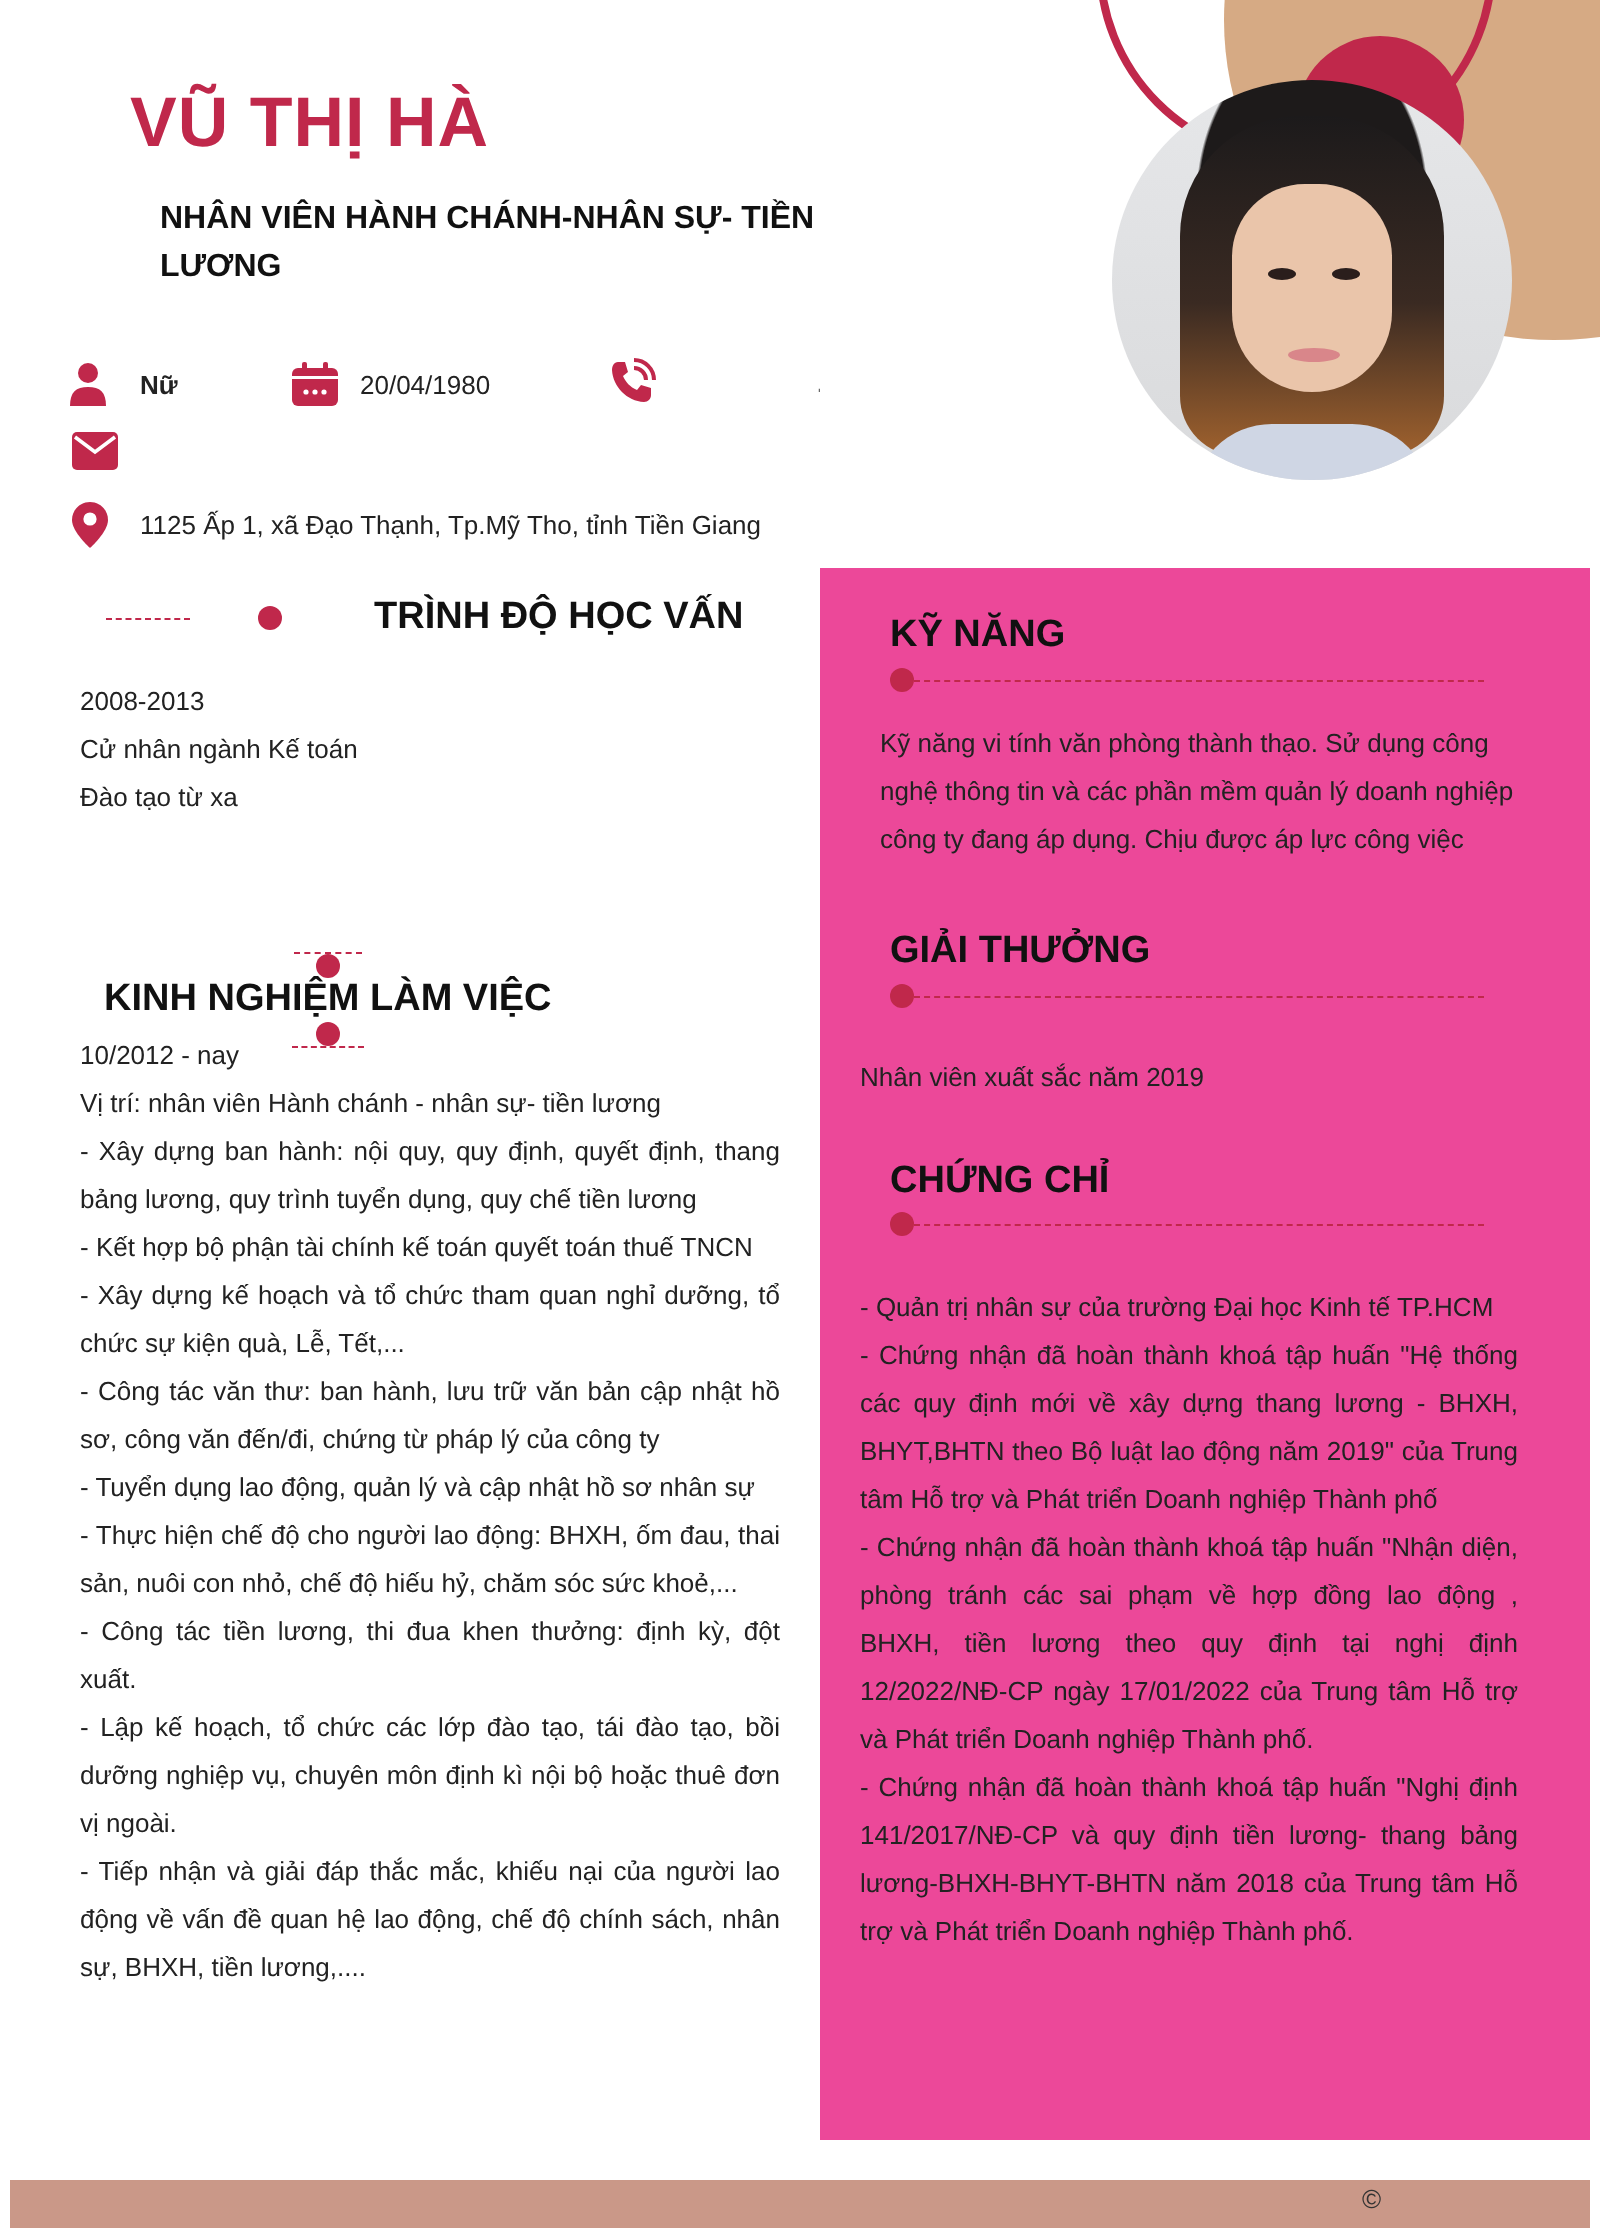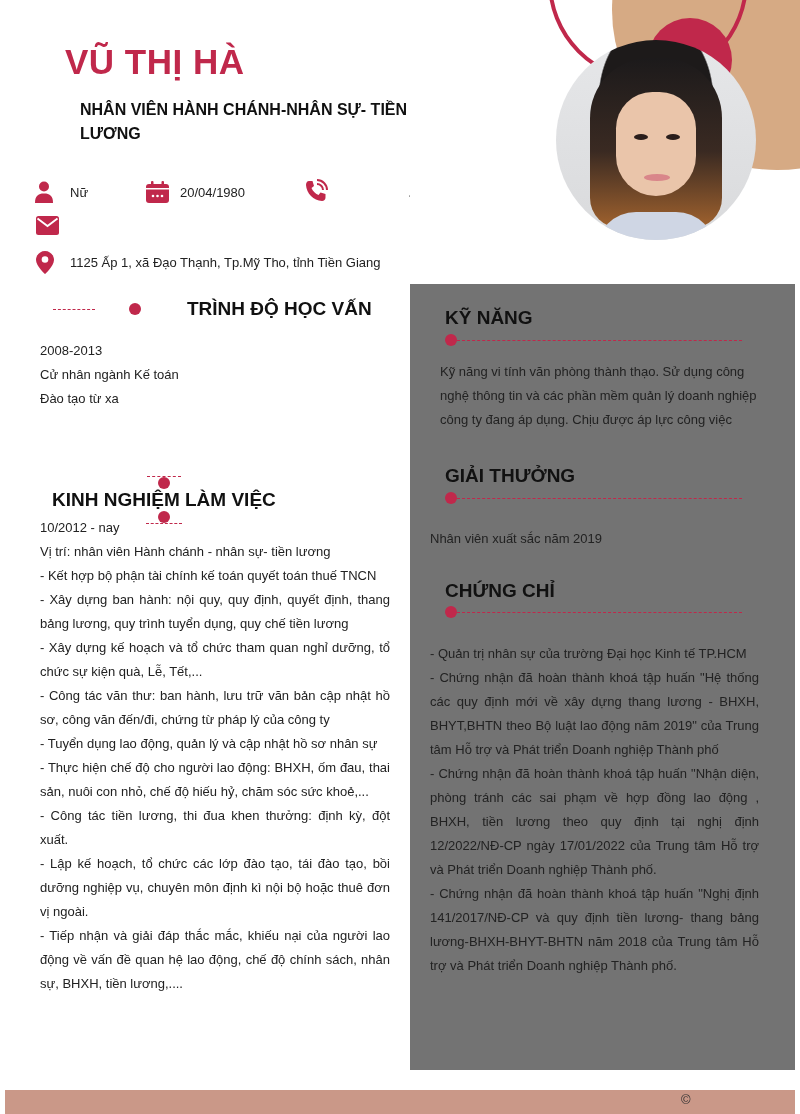--- a/index.html
+++ b/index.html
@@ -32,21 +32,21 @@
     .section-heading { position: absolute; display: flex; align-items: center; }
     .dash-line { height: 0; border-top: 1.5px dashed #c0284b; }
     .dot { width: 12px; height: 12px; border-radius: 50%; background: #c0284b; flex: none; }
     .section-heading .h { font-size: 19px; font-weight: 700; color: #111; margin: 0 12px; white-space: nowrap; }
 
     .edu, .exp { position: absolute; left: 40px; width: 350px; font-size: 13px; line-height: 24px; color: #222; }
     .exp p { text-align: justify; text-align-last: left; }
     .bold { font-weight: 700; }
 
     
-    .right-panel { position: absolute; left: 410px; top: 284px; width: 385px; height: 786px; background: #737373; }
+    .right-panel { position: absolute; left: 410px; top: 284px; width: 385px; height: 786px; background: #ec4899; }
     .r-heading { position: absolute; left: 35px; font-size: 19px; font-weight: 700; color: #111; }
     .r-line { position: absolute; left: 35px; width: 297px; display: flex; align-items: center; }
     .r-line .dash-line { flex: 1; }
     .r-text { position: absolute; font-size: 13px; line-height: 24px; color: #222; }
     .r-text.justify p { text-align: justify; text-align-last: left; }
 
     .footer-bar { position: absolute; left: 5px; top: 1090px; width: 790px; height: 24px; background: #ca9888; }
     .footer-mark { position: absolute; left: 676px; top: 2px; font-size: 13px; color: #333; }
   </style>
 </head>
@@ -60,21 +60,21 @@
   <div class="face"></div>
   <div class="eye l"></div>
   <div class="eye r"></div>
   <div class="lips"></div>
   <div class="shirt"></div>
 </div>
 
 <div class="name">VŨ THỊ HÀ</div>
 <div class="job-title">NHÂN VIÊN HÀNH CHÁNH-NHÂN SỰ- TIỀN LƯƠNG</div>
 
-<div class="contact-item" style="left:34px; top:180px;">
+<div class="contact-item" style="left:34px; top:180px;font-weight:bold;">
   <span class="icon" style="width:20px;height:24px;">
     <svg width="18" height="22" viewBox="0 0 18 22">
         <circle cx="9" cy="5.5" r="5" fill="#c0284b"></circle>
         <path d="M0 22 C0 15 3 12.5 9 12.5 C15 12.5 18 15 18 22 Z" fill="#c0284b"></path>
       </svg>
   </span>
   <span style="margin-left:16px;">Nữ</span>
 </div>
 
 <div class="contact-item" style="left:145px; top:180px;">
@@ -142,22 +142,22 @@
   <span class="dash-line" style="width:34px;"></span>
   <span class="dot"></span>
   <span class="h">KINH NGHIỆM LÀM VIỆC</span>
   <span class="dot"></span>
   <span class="dash-line" style="width:36px;"></span>
 </div>
 
 <div class="exp" style="top:516px;">
   <div>10/2012 - nay</div>
   <div>Vị trí: nhân viên Hành chánh - nhân sự- tiền lương</div>
+  <p>- Xây dựng ban hành: nội quy, quy định, quyết định, thang bảng lương, quy trình tuyển dụng, quy chế tiền lương</p>
   <p>- Kết hợp bộ phận tài chính kế toán quyết toán thuế TNCN</p>
-  <p>- Xây dựng ban hành: nội quy, quy định, quyết định, thang bảng lương, quy trình tuyển dụng, quy chế tiền lương</p>
   <p>- Xây dựng kế hoạch và tổ chức tham quan nghỉ dưỡng, tổ chức sự kiện quà, Lễ, Tết,...</p>
   <p>- Công tác văn thư: ban hành, lưu trữ văn bản cập nhật hồ sơ, công văn đến/đi, chứng từ pháp lý của công ty</p>
   <p>- Tuyển dụng lao động, quản lý và cập nhật hồ sơ nhân sự</p>
   <p>- Thực hiện chế độ cho người lao động: BHXH, ốm đau, thai sản, nuôi con nhỏ, chế độ hiếu hỷ, chăm sóc sức khoẻ,...</p>
   <p>- Công tác tiền lương, thi đua khen thưởng: định kỳ, đột xuất.</p>
   <p>- Lập kế hoạch, tổ chức các lớp đào tạo, tái đào tạo, bồi dưỡng nghiệp vụ, chuyên môn định kì nội bộ hoặc thuê đơn vị ngoài.</p>
   <p>- Tiếp nhận và giải đáp thắc mắc, khiếu nại của người lao động về vấn đề quan hệ lao động, chế độ chính sách, nhân sự, BHXH, tiền lương,....</p>
 </div>
 
 <div class="right-panel">

